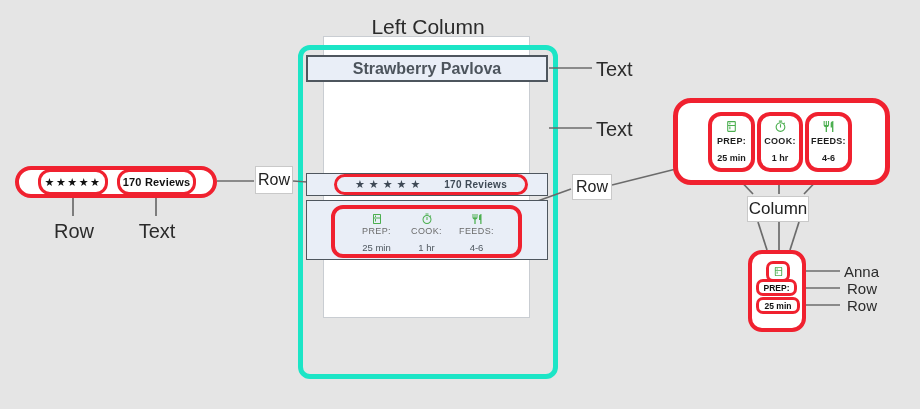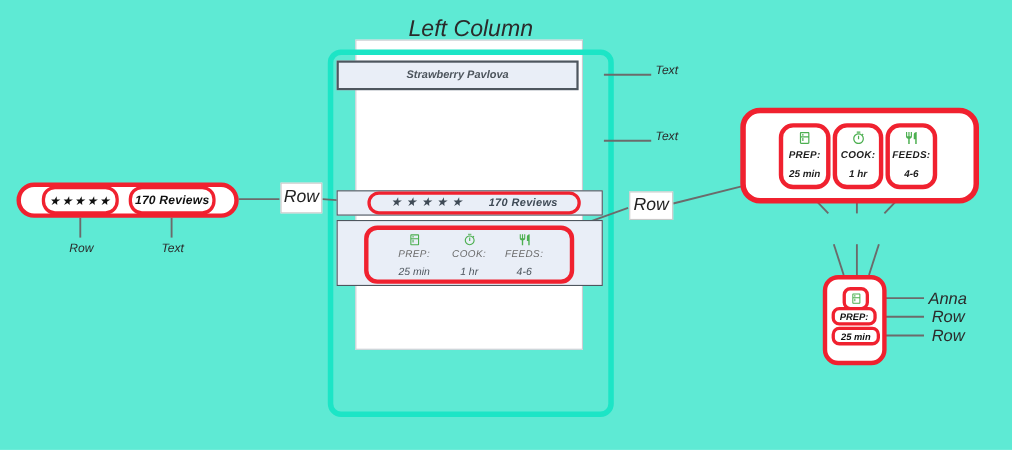--- a/index.html
+++ b/index.html
@@ -2,23 +2,22 @@
 <html><head>
 <meta charset="utf-8">
 <style>
   * { margin: 0; padding: 0; box-sizing: border-box; }
   html, body { background: #ffffff; }
   body { font-family: "Liberation Sans", sans-serif; }
   #canvas {
     position: relative;
     width: 920px;
     height: 409px;
-    background: #5eead4;
+    background: #e5e5e5;
     overflow: hidden;
-    font-style: italic;
   }
   .abs { position: absolute; }
 
   
   .gray-frame {
     left: 323px; top: 36px; width: 207px; height: 282px;
     border: 1px solid #c9cdd2;
     background: #ffffff;
     z-index: 1;
   }
@@ -35,23 +34,23 @@
     z-index: 5;
   }
   svg.lines { left: 0; top: 0; z-index: 3; pointer-events: none; }
 
   .card-box {
     background: #e9eef7;
     border: 2px solid #4e565e;
     z-index: 4;
   }
   .title-box {
-    left: 306px; top: 55px; width: 220px; height: 27px;
-    display: flex; align-items: center; justify-content: center;
-    font-weight: bold; font-size: 10px; color: #4c545c;
+    left: 306px; top: 55px; width: 242px; height: 27px;
+    display: flex; align-items: center; justify-content: center;
+    font-weight: bold; font-size: 16px; color: #4c545c;
   }
   .desc-box {
     left: 306px; top: 89px; width: 242px; height: 78px;
     display: flex; align-items: center; justify-content: center;
     text-align: center;
     font-family: "Liberation Serif", serif;
     font-size: 11.5px; line-height: 13px; color: #5d6872;
     padding: 2px 8px;
   }
   .rating-box {
@@ -97,21 +96,21 @@
     border: 3.5px solid #f0212f;
     background: #ffffff;
     display: flex; align-items: center; justify-content: center;
     z-index: 6;
   }
   .stars-chip { left: 38px; top: 169px; width: 70px; height: 26px; border-radius: 12px;
     font-size: 11px; letter-spacing: 1.5px; color: #101010; }
   .reviews-chip { left: 117px; top: 169px; width: 79px; height: 26px; border-radius: 12px;
     font-size: 11px; font-weight: bold; color: #101010; letter-spacing: 0.2px; }
 
-  .plain-label { font-size: 11px; color: #2b2b2b; z-index: 6; }
+  .plain-label { font-size: 20px; color: #2b2b2b; z-index: 6; }
   .boxed-label {
     background: #ffffff;
     border: 1px solid #c9c9c9;
     display: flex; align-items: center; justify-content: center;
     font-size: 16px; color: #222222;
     z-index: 6;
   }
 
   
   .right-panel {
@@ -222,20 +221,21 @@
     <span>★★★★★</span>
   </div>
   <div class="abs chip reviews-chip">
     <span>170 Reviews</span>
   </div>
   <div class="abs plain-label" style="left:52px; top:220px; width:44px; text-align:center;">Row</div>
   <div class="abs plain-label" style="left:136px; top:220px; width:42px; text-align:center;">Text</div>
 
   <div class="abs boxed-label" style="left:255px; top:166px; width:38px; height:28px;">Row</div>
   <div class="abs boxed-label" style="left:572px; top:174px; width:40px; height:26px;">Row</div>
+  <div class="abs boxed-label" style="left:747px; top:196px; width:62px; height:26px; font-size:17px;">Column</div>
 
   <div class="abs plain-label" style="left:596px; top:58px;">Text</div>
   <div class="abs plain-label" style="left:596px; top:118px;">Text</div>
 
   <div class="abs red-outline right-panel"></div>
   <div class="abs panel-pill pill-1">
     <span class="ic">
       <svg width="13" height="13" viewBox="0 0 24 24" fill="#4caf50">
           <path d="M18 2.01 6 2c-1.1 0-2 .89-2 2v16c0 1.1.9 2 2 2h12c1.1 0 2-.9 2-1.99V4c0-1.11-.9-1.99-2-1.99zM18 20H6v-9.02h12V20zm0-11H6V4h12v5zM8 5h2v3H8zm0 7h2v5H8z"></path>
         </svg>

